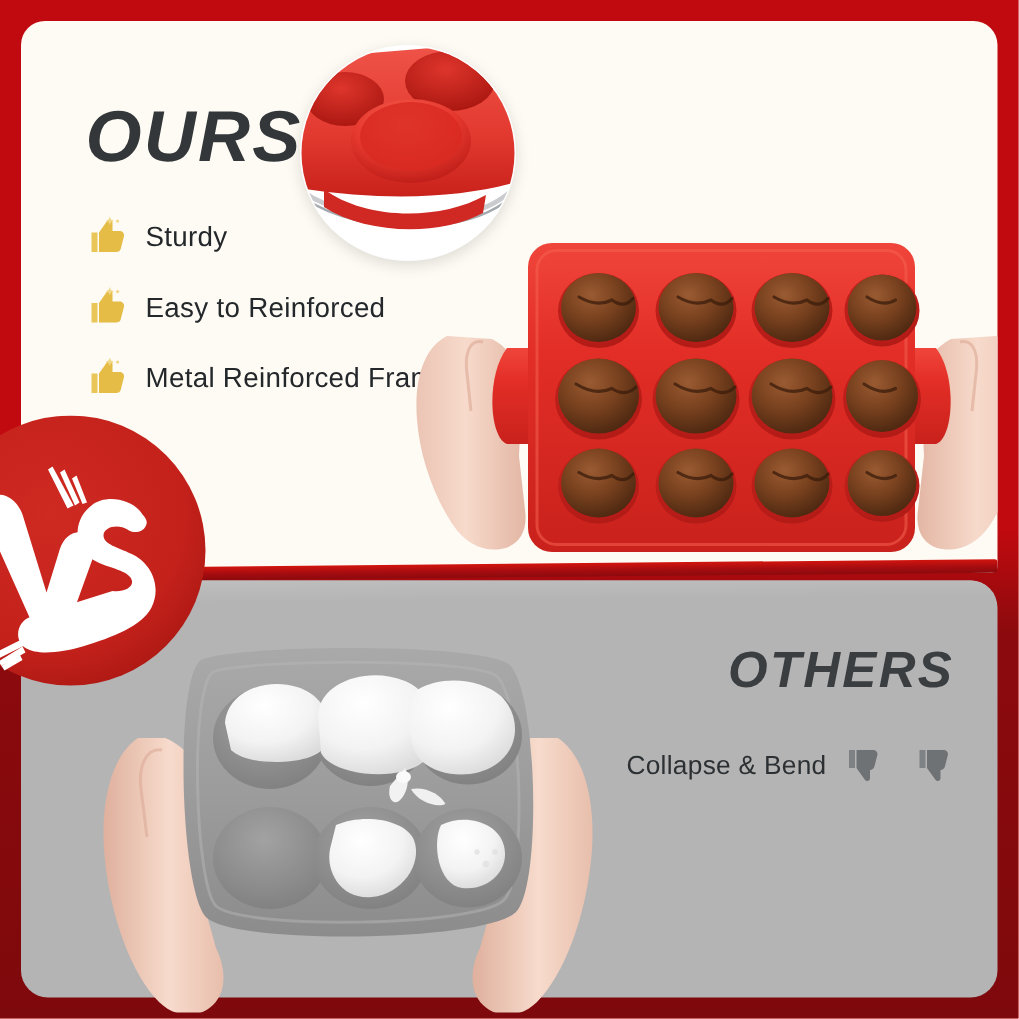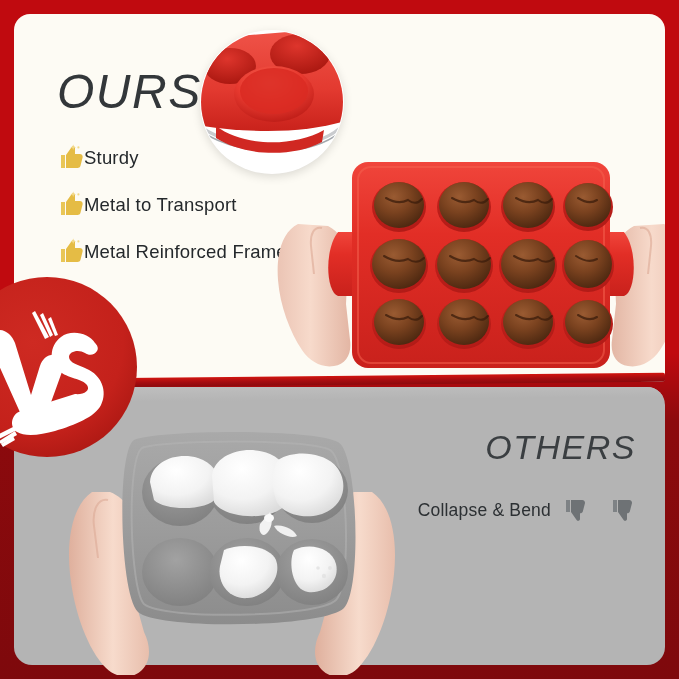--- a/index.html
+++ b/index.html
@@ -45,40 +45,40 @@
     overflow:hidden;
   }
   #panel-others::before{ 
     content:""; position:absolute; left:0; top:0; width:100%; height:16px;
     background:linear-gradient(180deg,#BFBFBF,#B4B4B4);
     transform:skewY(-0.55deg); transform-origin:left top;
   }
 
   
   .heading {
-    font-weight:normal; font-style:italic;
+    font-weight:bold; font-style:italic;
     letter-spacing:1.5px;
     color:#33373A;
   }
   #ours-title {
     position:absolute; left:43px; top:52px;
     font-size:48px; line-height:52px;
   }
   #others-title {
     position:absolute; right:43px; top:424px;
     font-size:34px; line-height:46px;
     color:#3A3E41;
   }
 
   
   #ours-features {
     position:absolute; left:44px; top:130px;
     display:flex; flex-direction:column; gap:20px;
   }
-  .feat-row { display:flex; align-items:center; }
+  .feat-row { display:flex; align-items:center; gap:13px; }
   .feat-text {
     font-size:18.5px; color:#24282B; letter-spacing:.2px;
   }
   .thumb-up { width:26px; height:27px; flex:0 0 26px; position:relative; }
 
   
   #others-features {
     position:absolute; right:44px; top:498px;
     display:flex; gap:23px; align-items:flex-start;
   }
@@ -285,21 +285,21 @@
           <svg width="26" height="27" viewBox="0 0 26 27">
             <path d="M3 11 h4 v13 h-4 z" fill="#E9C657"></path>
             <path d="M8 11 L13.5 3.2 C14.6 1.6 17 2.2 17 4.2 L17 10 h4.8
                      c2 0 3.3 1.8 2.8 3.6 l-2.1 8.2 c-.4 1.4 -1.6 2.2 -3 2.2 H8 Z" fill="#E5BC45"></path>
             <g fill="#F2D98A">
               <path d="M15.2 0.4 l.8 2 2 .8 -2 .8 -.8 2 -.8 -2 -2 -.8 2 -.8 z"></path>
               <circle cx="20.4" cy="3.4" r="1.1"></circle>
             </g>
           </svg>
         </span>
-        <span class="feat-text">Metal to Transport</span>
+        <span class="feat-text">Easy to Reinforced</span>
       </div>
 
       <div class="feat-row">
         <span class="thumb-up">
           <svg width="26" height="27" viewBox="0 0 26 27">
             <path d="M3 11 h4 v13 h-4 z" fill="#E9C657"></path>
             <path d="M8 11 L13.5 3.2 C14.6 1.6 17 2.2 17 4.2 L17 10 h4.8
                      c2 0 3.3 1.8 2.8 3.6 l-2.1 8.2 c-.4 1.4 -1.6 2.2 -3 2.2 H8 Z" fill="#E5BC45"></path>
             <g fill="#F2D98A">
               <path d="M15.2 0.4 l.8 2 2 .8 -2 .8 -.8 2 -.8 -2 -2 -.8 2 -.8 z"></path>

